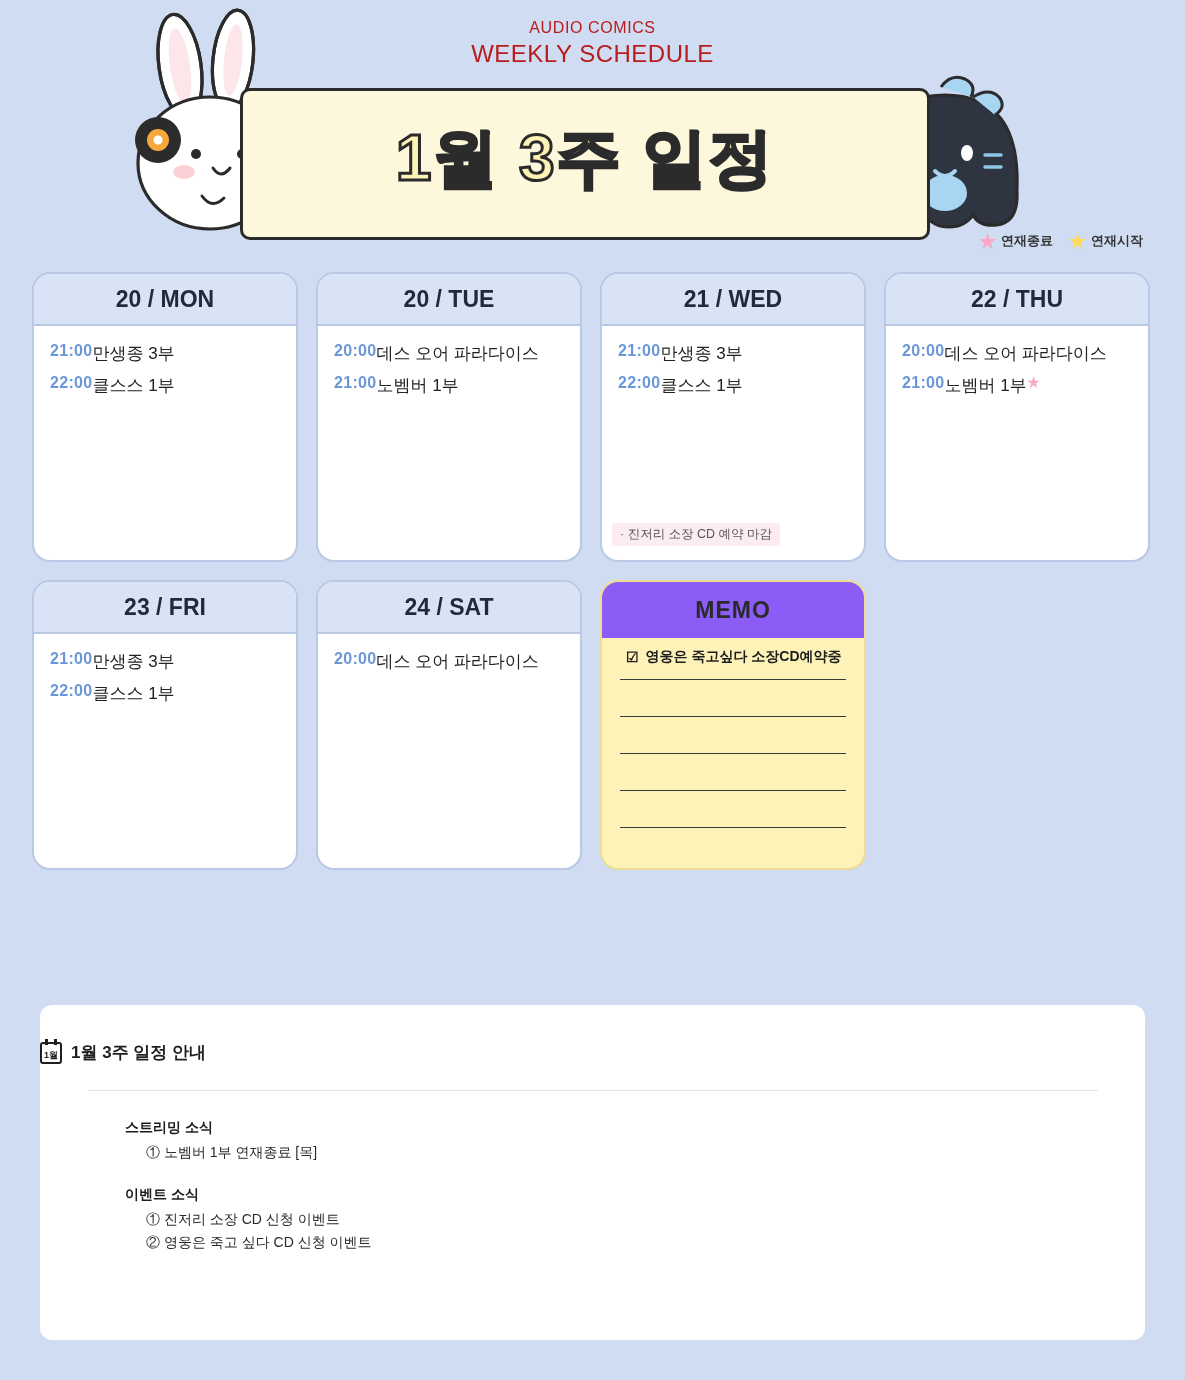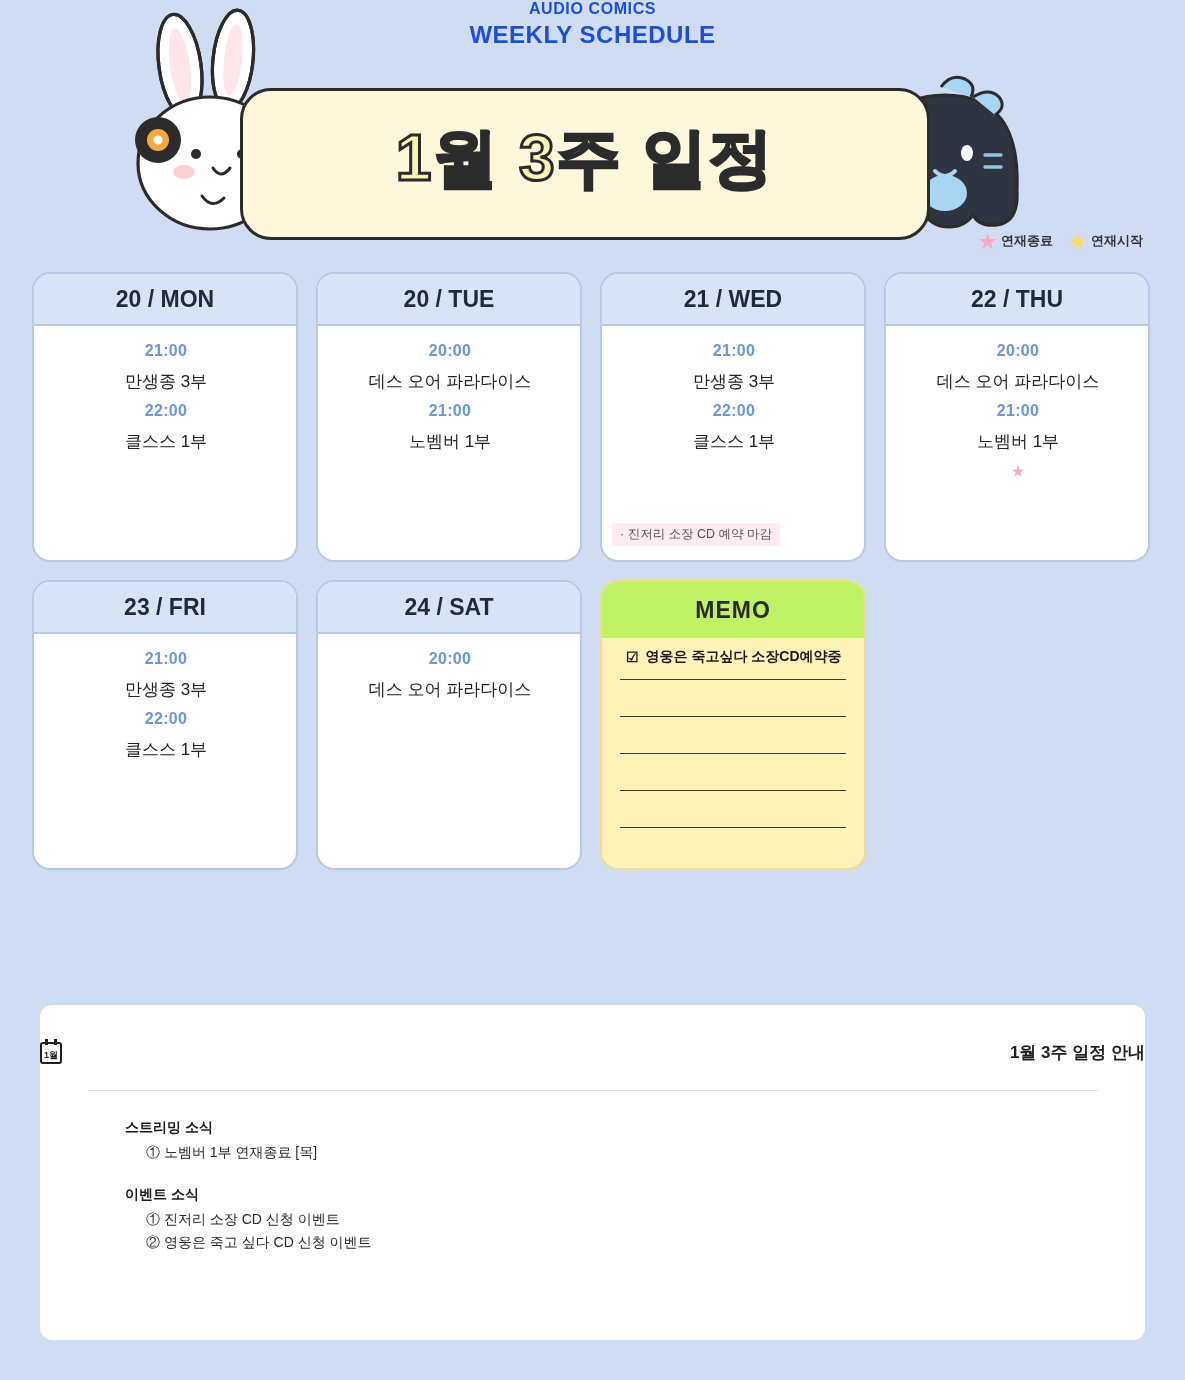--- a/index.html
+++ b/index.html
@@ -15,41 +15,41 @@
     overflow: hidden;
   }
 
   
   .header {
     position: relative;
     height: 260px;
   }
   .kicker {
     position: absolute;
-    top: 0; left: 0; right: 0;
+    top: 19px; left: 0; right: 0;
     text-align: center;
     font-size: 16px;
-    font-weight: bold;
+    font-weight: normal;
     letter-spacing: .6px;
-    color: #1d4ed8;
+    color: #b91c1c;
   }
   .kicker .line2 {
     display: block;
     font-size: 24px;
     letter-spacing: .5px;
     margin-top: 3px;
   }
 
   .banner {
     position: absolute;
     left: 240px; top: 88px;
     width: 690px; height: 152px;
     background: #fdf7dc;
     border: 3px solid #2b2b2b;
-    border-radius: 31px;
+    border-radius: 10px;
   }
   .banner-title {
     position: absolute;
     left: 0; right: 0; top: 24px;
     text-align: center;
     font-size: 64px;
     font-weight: bold;
     color: #fdf3b6;
     -webkit-text-stroke: 3px #2b2b2b;
     letter-spacing: 2px;
@@ -101,25 +101,24 @@
     border-bottom: 2px solid #b9c8e4;
   }
   .cell .head .sun { color: #ef7b8e; }
   .cell .body {
     flex: 1;
     padding: 16px 14px 10px 16px;
     position: relative;
   }
   .ev {
     display: flex;
-    align-items: center;
-    gap: 10px;
+    align-items: flex-start;
+    gap: 0;
     margin-bottom: 9px;
     font-size: 17px;
-    flex-direction: column;
   }
   .ev .time { color: #6b97d8; font-weight: bold; font-size: 16px; letter-spacing: .3px; }
   .ev .title { color: #222; font-weight: normal; }
   .ev .mark { font-size: 14px; color: #f9a8c8; }
   .note {
     position: absolute;
     left: 10px; bottom: 14px;
     background: #fdecef;
     color: #555;
     font-size: 12.5px;
@@ -127,21 +126,21 @@
     border-radius: 3px;
     white-space: nowrap;
   }
 
   
   .memo {
     background: #fdf2b8;
     border-color: #ecdd92;
   }
   .memo .head {
-    background: #bef264;
+    background: #8b5cf6;
     border-bottom: none;
     color: #2b2b2b;
     letter-spacing: 1px;
     height: 56px;
   }
   .memo .body { padding: 4px 18px 18px 18px; }
   .memo-first {
     display: flex; align-items: center; gap: 7px;
     font-size: 14px; font-weight: bold; color: #1c1c1c;
     padding-left: 6px;
@@ -155,21 +154,21 @@
 
   
   .panel {
     position: absolute;
     left: 40px; top: 1005px;
     width: 1105px; height: 335px;
     background: #ffffff;
     border-radius: 12px;
   }
   .panel-title {
-    display: flex; align-items: center; justify-content: space-between;
+    display: flex; align-items: center; justify-content: flex-start;
     gap: 9px;
     padding-top: 36px;
     font-size: 17px; font-weight: bold; color: #1f1f1f;
   }
   .cal-icon {
     width: 22px; height: 22px;
     border: 2px solid #1f1f1f;
     border-radius: 3px;
     position: relative;
     display: inline-block;

